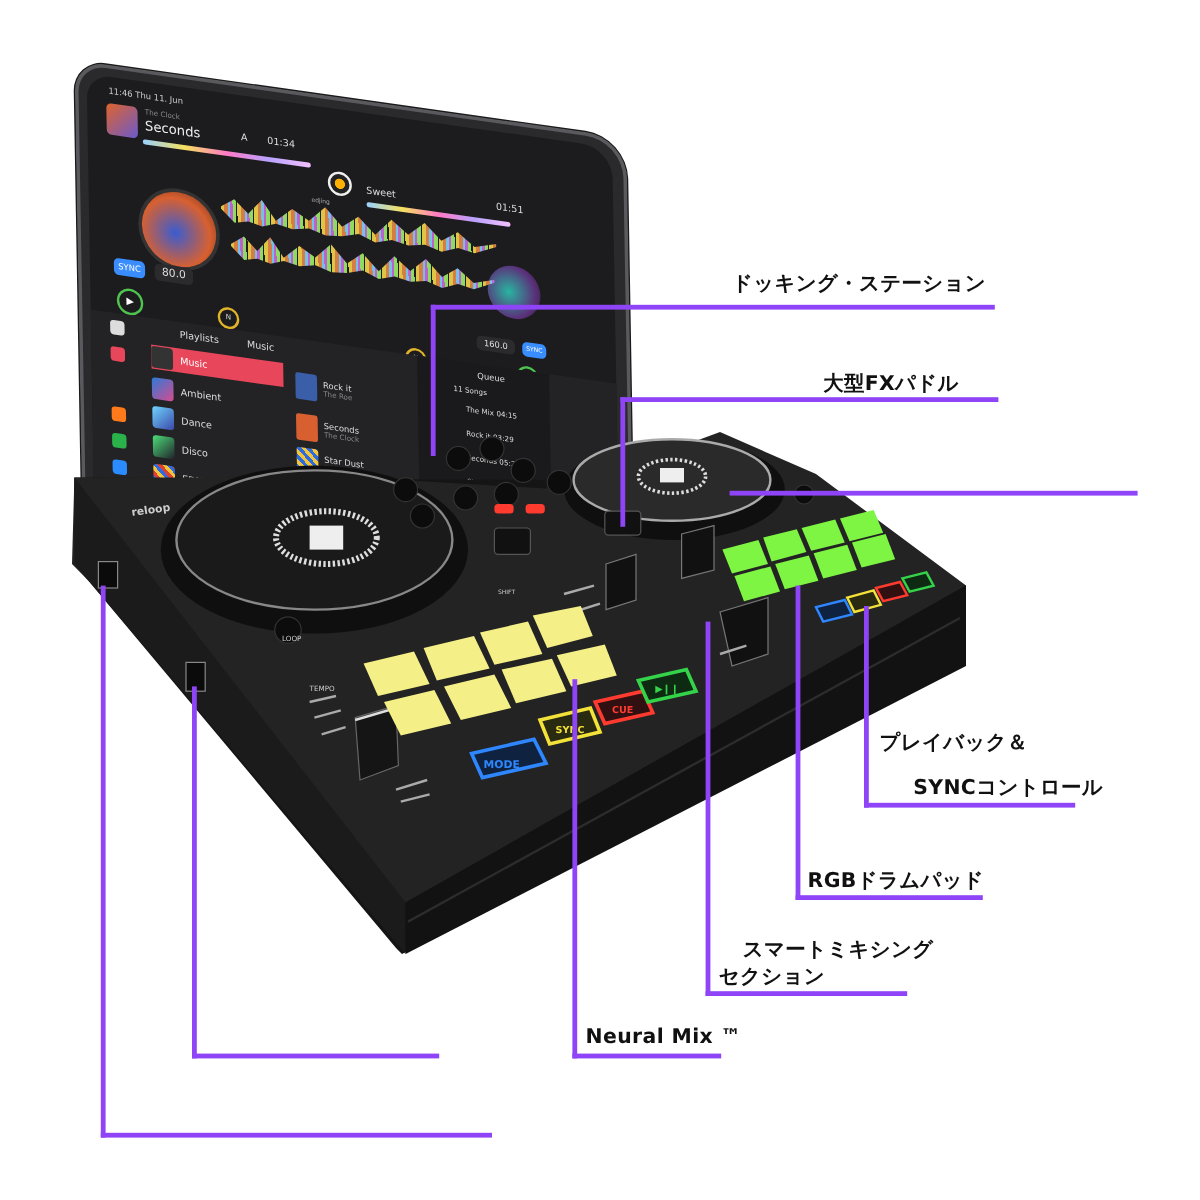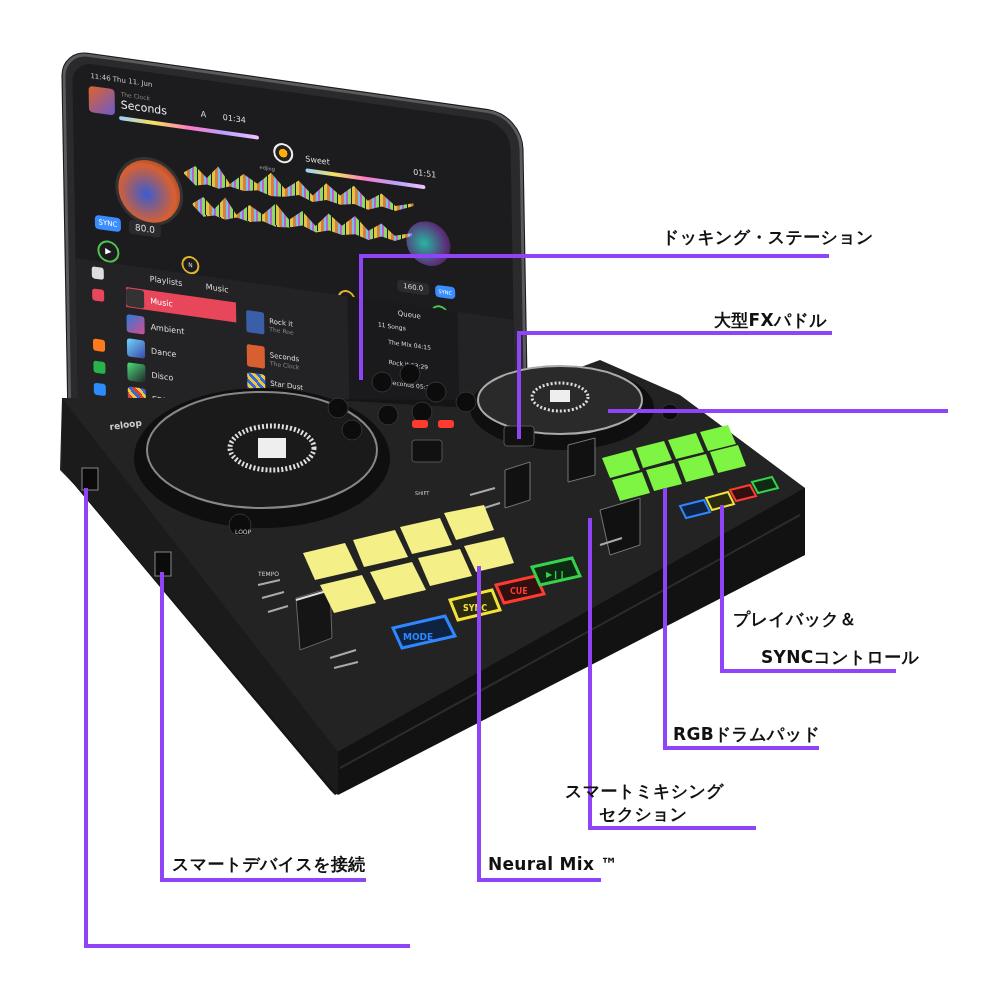--- a/index.html
+++ b/index.html
@@ -262,22 +262,21 @@
 
   <div class="line" style="left:477px;top:566px;width:4px;height:316px;"></div>
   <div class="line" style="left:477px;top:878px;width:124px;height:4px;"></div>
 
   <div class="line" style="left:160px;top:572px;width:4px;height:310px;"></div>
   <div class="line" style="left:160px;top:878px;width:206px;height:4px;"></div>
 
   <div class="line" style="left:84px;top:488px;width:4px;height:460px;"></div>
   <div class="line" style="left:84px;top:944px;width:326px;height:4px;"></div>
 
-  <div class="label" style="left:662px;top:226px;">ドッキング・ステーション</div>
-  <div class="label" style="left:714px;top:309px;">大型FXパドル</div>
+  <div class="label" style="left:610px;top:226px;">ドッキング・ステーション</div>
+  <div class="label" style="left:686px;top:309px;">大型FXパドル</div>
   <div class="label" style="left:733px;top:608px;">プレイバック＆</div>
   <div class="label" style="left:761px;top:646px;">SYNCコントロール</div>
   <div class="label" style="left:673px;top:723px;">RGBドラムパッド</div>
-  <div class="label" style="left:565px;top:781px;font-family:Liberation Serif, serif;">スマートミキシング</div>
+  <div class="label" style="left:619px;top:781px;">スマートミキシング</div>
   <div class="label" style="left:599px;top:803px;">セクション</div>
   <div class="label" style="left:488px;top:853px;font-weight:bold;">Neural Mix ™</div>
-  <div class="label" style="left:172px;top:853px;">スマートデバイスを接続</div>
 </div>
 
 </body></html>

